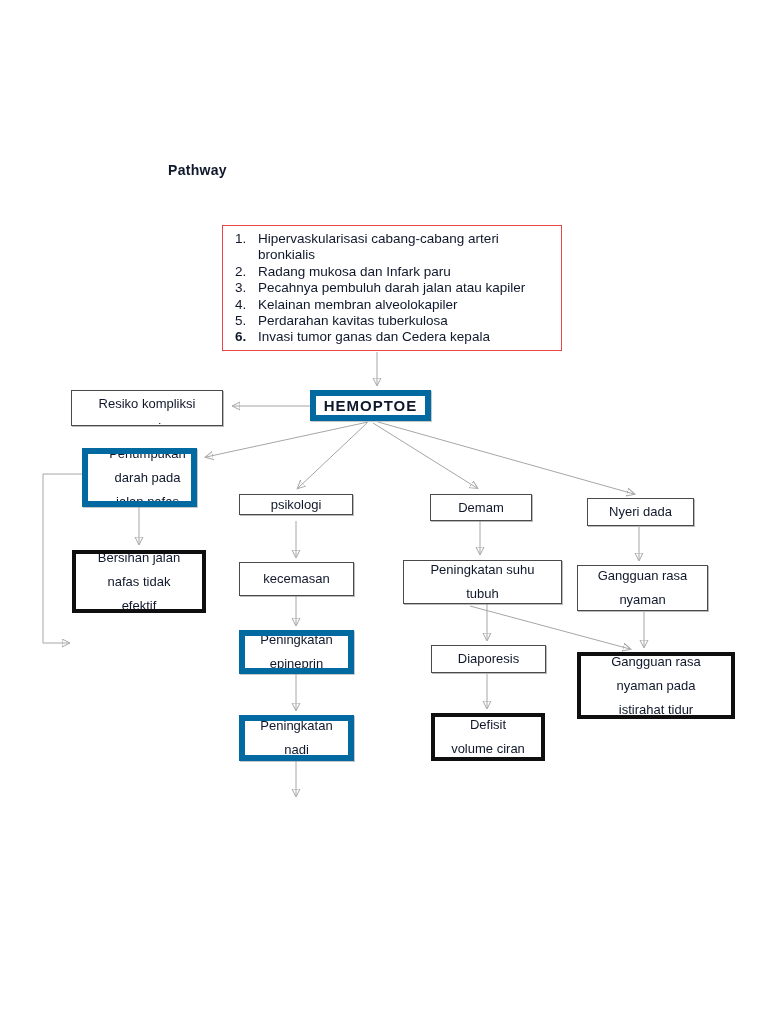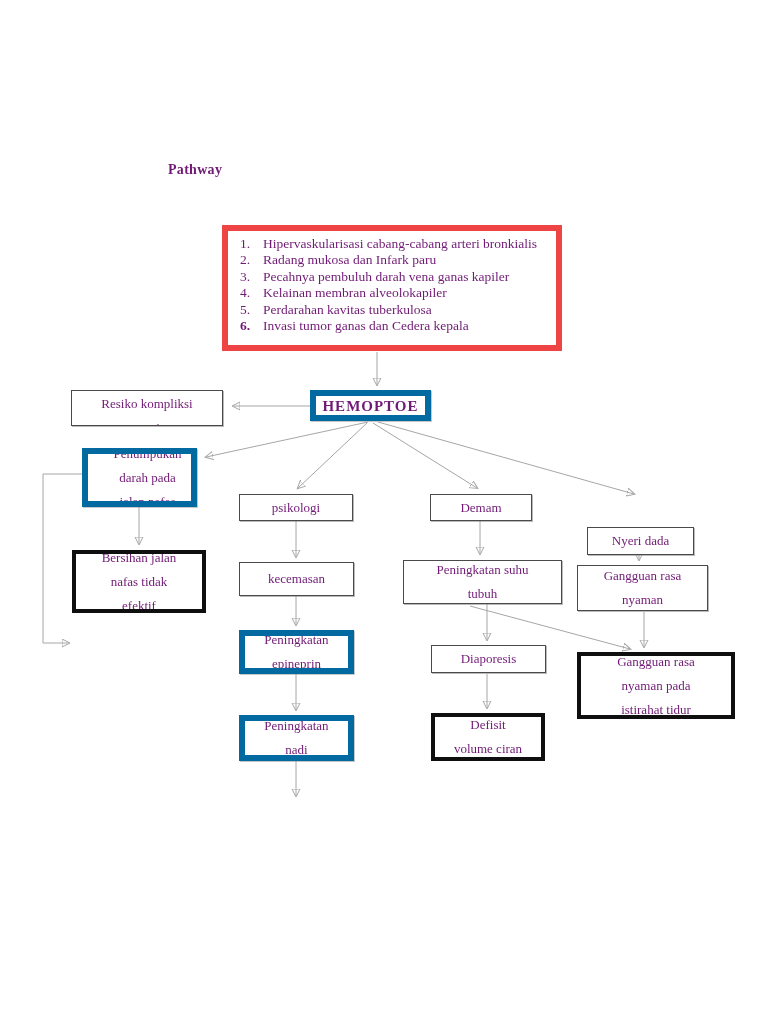--- a/index.html
+++ b/index.html
@@ -1,40 +1,40 @@
 <!DOCTYPE html>
 <html><head>
 <meta charset="utf-8">
 <style>
   html, body { margin: 0; padding: 0; background: #ffffff; }
   .page {
     position: relative;
     width: 768px;
     height: 1024px;
     background: #ffffff;
-    font-family: Liberation Serif, serif;
-    color: #701a75;
+    font-family: Liberation Sans, sans-serif;
+    color: #0f172a;
     overflow: hidden;
   }
   .page-title {
     position: absolute;
     left: 168px;
     top: 162px;
     font-size: 14px;
     font-weight: bold;
     letter-spacing: .3px;
   }
   
   .causes {
     position: absolute;
     left: 222px;
     top: 225px;
     width: 340px;
     height: 126px;
-    border: 6px solid #ef4444;
+    border: 1px solid #ef4444;
     box-sizing: border-box;
     background: #fff;
     z-index: 2;
     font-size: 13.5px;
     line-height: 16.4px;
   }
   .causes ol {
     margin: 5px 6px 0 12px;
     padding: 0;
     list-style: none;
@@ -111,41 +111,41 @@
     <line x1="487" y1="674" x2="487" y2="708" marker-end="url(#ah)"></line>
     <line x1="470" y1="606" x2="630" y2="649" marker-end="url(#ah)"></line>
     <line x1="639" y1="527" x2="639" y2="560" marker-end="url(#ah)"></line>
     <line x1="644" y1="612" x2="644" y2="647" marker-end="url(#ah)"></line>
   </svg>
 
   <div class="causes">
     <ol>
       <li>Hipervaskularisasi cabang-cabang arteri bronkialis</li>
       <li>Radang mukosa dan Infark paru</li>
-      <li>Pecahnya pembuluh darah vena ganas kapiler</li>
+      <li>Pecahnya pembuluh darah jalan atau kapiler</li>
       <li>Kelainan membran alveolokapiler</li>
       <li>Perdarahan kavitas tuberkulosa</li>
       <li>Invasi tumor ganas dan Cedera kepala</li>
     </ol>
   </div>
 
   <div class="node b2 hemoptoe" style="left:310px; top:390px; width:121px; height:31px;">HEMOPTOE</div>
 
   <div class="node b1" style="left:71px; top:390px; width:152px; height:36px; align-items:flex-start; padding-top:1px;">Resiko kompliksi
 anemia</div>
 
   <div class="node b2" style="left:82px; top:448px; width:115px; height:59px;padding-left:16px;">Penumpukan
 darah pada
 jalan nafas</div>
 
-  <div class="node b1" style="left:239px; top:494px; width:114px; height:27px;">psikologi</div>
+  <div class="node b1" style="left:239px; top:494px; width:114px; height:21px;">psikologi</div>
 
   <div class="node b1" style="left:430px; top:494px; width:102px; height:27px;">Demam</div>
 
-  <div class="node b1" style="left:587px; top:498px; width:107px; height:28px;margin-top:29px;">Nyeri dada</div>
+  <div class="node b1" style="left:587px; top:498px; width:107px; height:28px;">Nyeri dada</div>
 
   <div class="node b4" style="left:72px; top:550px; width:134px; height:63px;">Bersihan jalan
 nafas tidak
 efektif</div>
 
 
   <div class="node b1" style="left:239px; top:562px; width:115px; height:34px;">kecemasan</div>
 
   <div class="node b1" style="left:403px; top:560px; width:159px; height:44px;">Peningkatan suhu
 tubuh</div>

